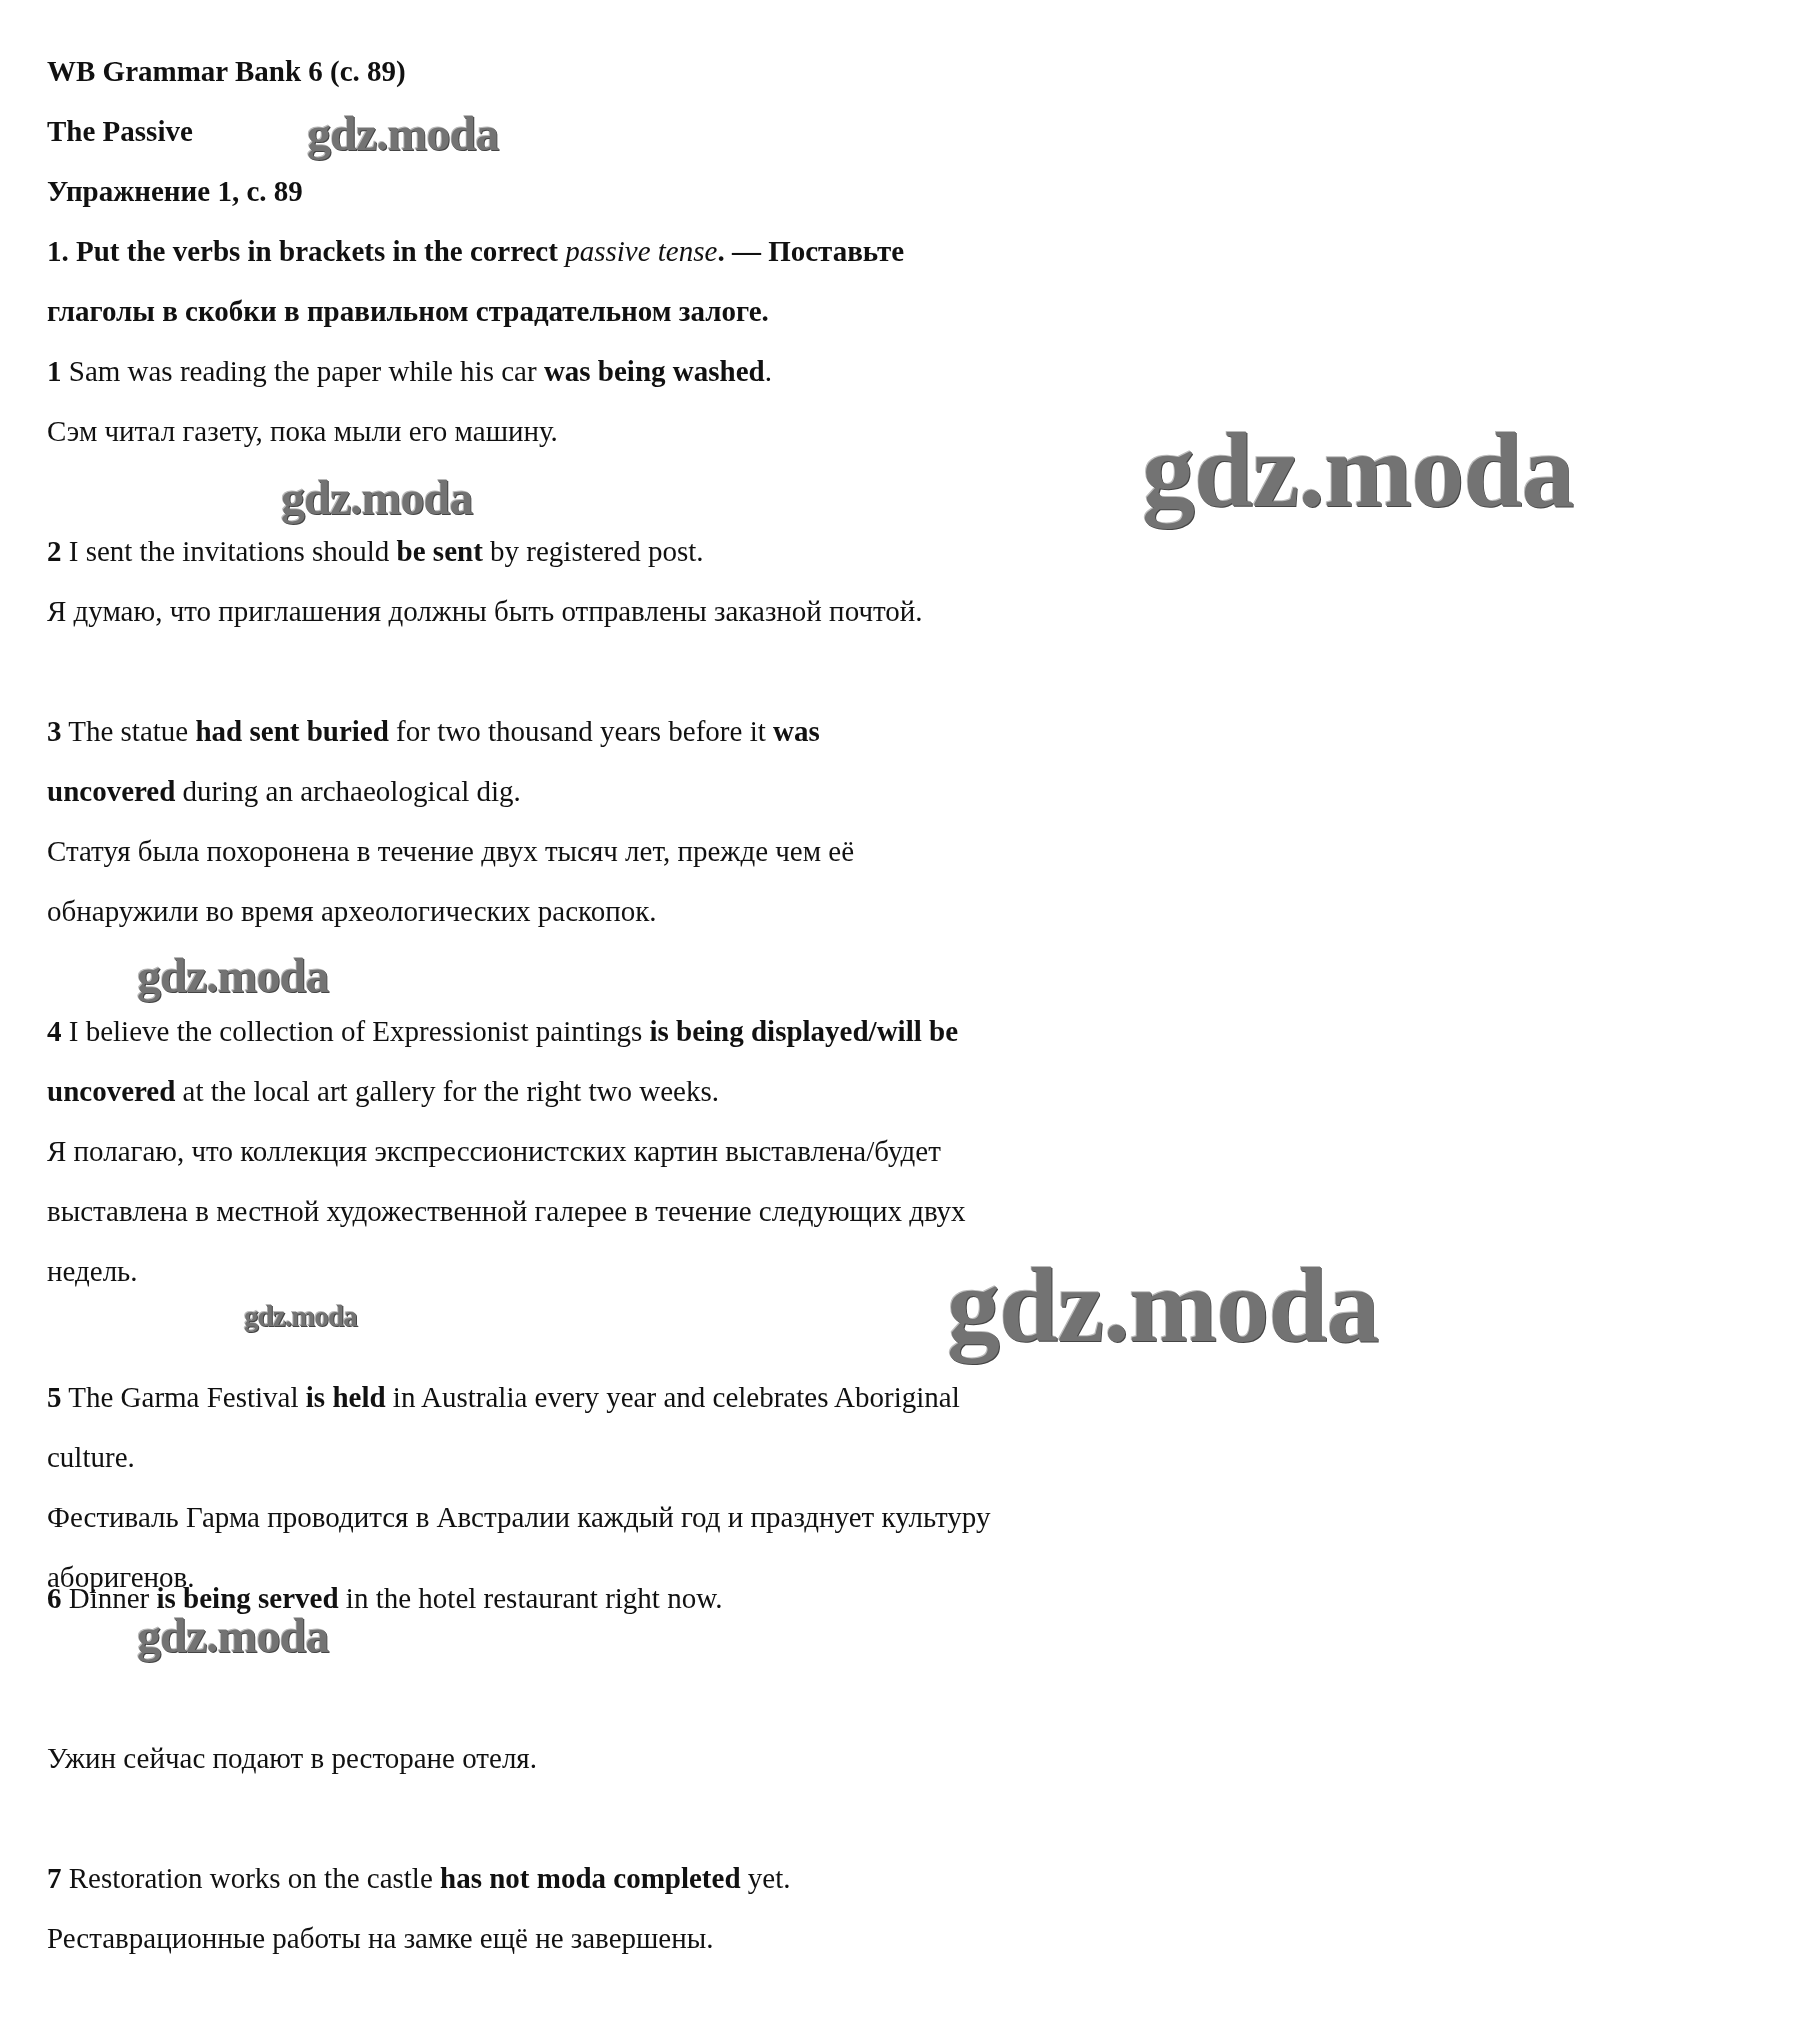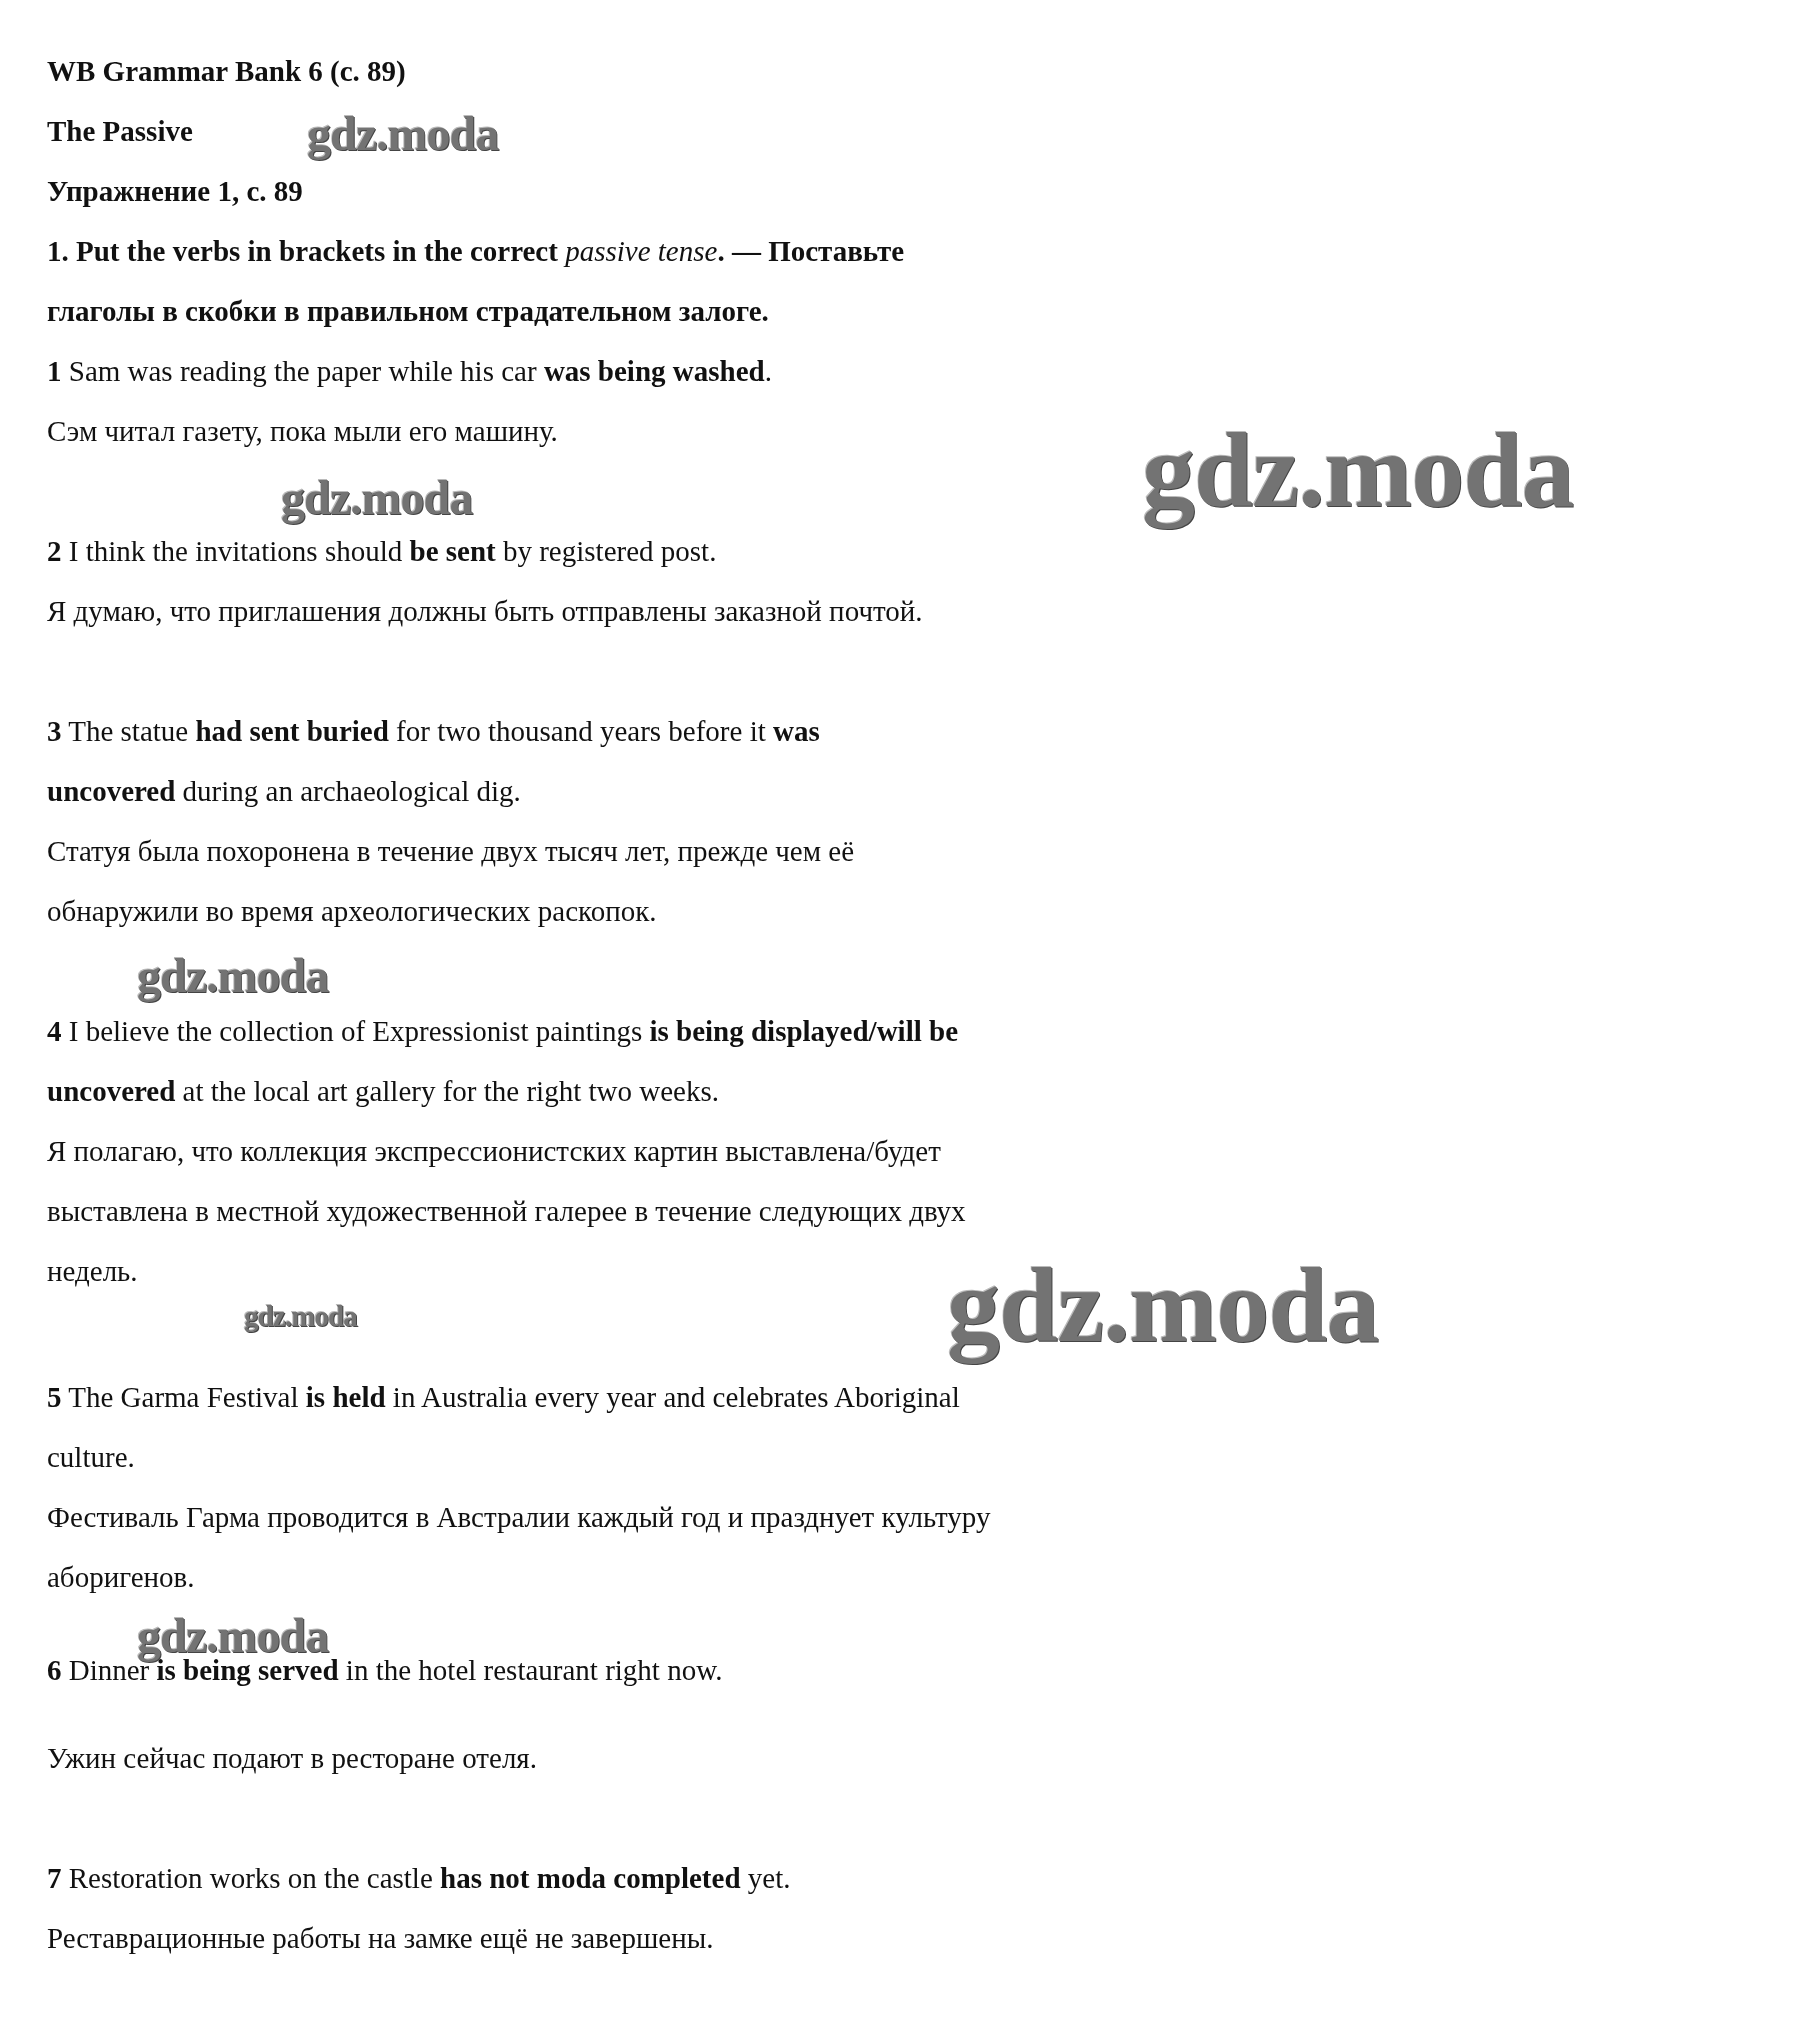--- a/index.html
+++ b/index.html
@@ -23,21 +23,21 @@
   <span>1. Put the verbs in brackets in the correct </span><span class="i" style="font-weight:normal">passive tense</span><span>. — Поставьте</span>
 </div>
 <div class="line b" style="top:281px">глаголы в скобки в правильном страдательном залоге.</div>
 
 <div class="line" style="top:341px">
   <span class="b">1</span><span> Sam was reading the paper while his car </span><span class="b">was being washed</span><span>.</span>
 </div>
 <div class="line" style="top:401px">Сэм читал газету, пока мыли его машину.</div>
 
 <div class="line" style="top:521px">
-  <span class="b">2</span><span> I think the invitations should </span><span class="b">be sent</span><span> by registered post.</span>
+  <span class="b">2</span><span> I sent the invitations should </span><span class="b">be sent</span><span> by registered post.</span>
 </div>
 <div class="line" style="top:581px">Я думаю, что приглашения должны быть отправлены заказной почтой.</div>
 
 <div class="line" style="top:701px">
   <span class="b">3</span><span> The statue </span><span class="b">had sent buried</span><span> for two thousand years before it </span><span class="b">was</span>
 </div>
 <div class="line" style="top:761px">
   <span class="b">uncovered</span><span> during an archaeological dig.</span>
 </div>
 <div class="line" style="top:821px">Статуя была похоронена в течение двух тысяч лет, прежде чем её</div>
@@ -53,21 +53,21 @@
 <div class="line" style="top:1181px">выставлена в местной художественной галерее в течение следующих двух</div>
 <div class="line" style="top:1241px">недель.</div>
 
 <div class="line" style="top:1367px">
   <span class="b">5</span><span> The Garma Festival </span><span class="b">is held</span><span> in Australia every year and celebrates Aboriginal</span>
 </div>
 <div class="line" style="top:1427px">culture.</div>
 <div class="line" style="top:1487px">Фестиваль Гарма проводится в Австралии каждый год и празднует культуру</div>
 <div class="line" style="top:1547px">аборигенов.</div>
 
-<div class="line" style="top:1640px">
+<div class="line" style="top:1568px">
   <span class="b">6</span><span> Dinner </span><span class="b">is being served</span><span> in the hotel restaurant right now.</span>
 </div>
 <div class="line" style="top:1728px">Ужин сейчас подают в ресторане отеля.</div>
 
 <div class="line" style="top:1848px">
   <span class="b">7</span><span> Restoration works on the castle </span><span class="b">has not moda completed</span><span> yet.</span>
 </div>
 <div class="line" style="top:1908px">Реставрационные работы на замке ещё не завершены.</div>
 
 <div class="wm" style="left:307px; top:106px; font-size:48px;">gdz.moda</div>

